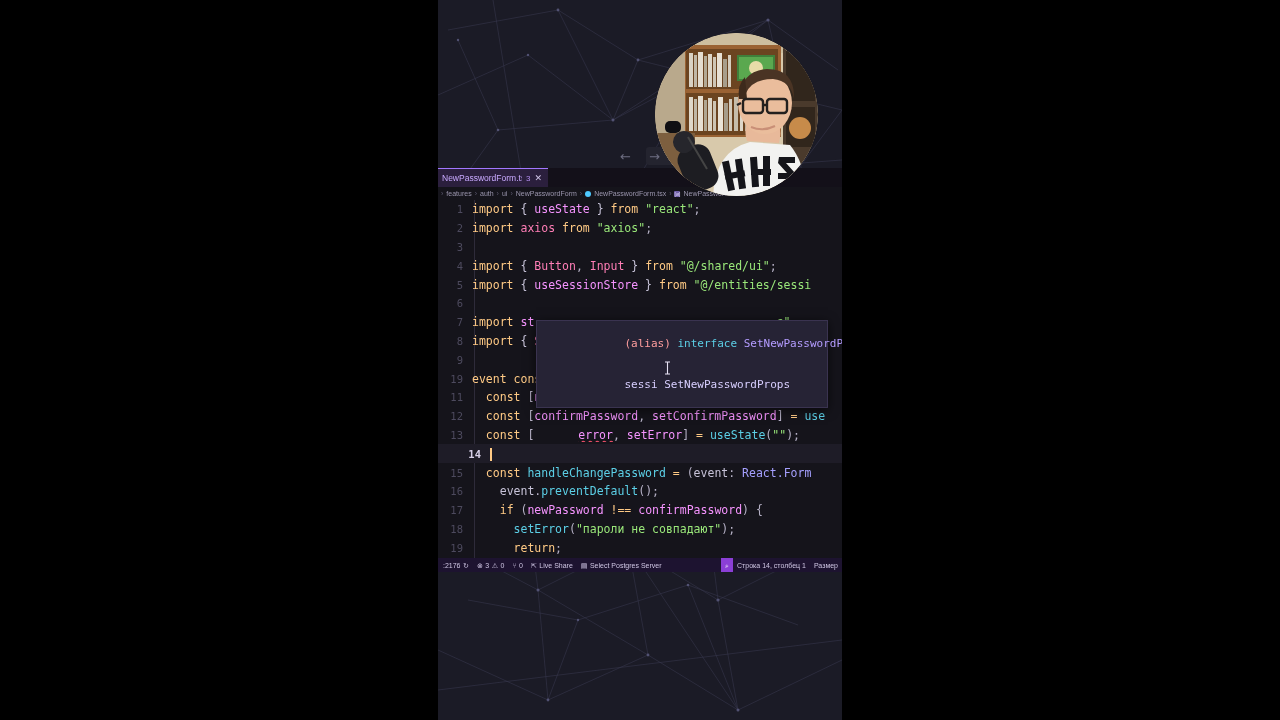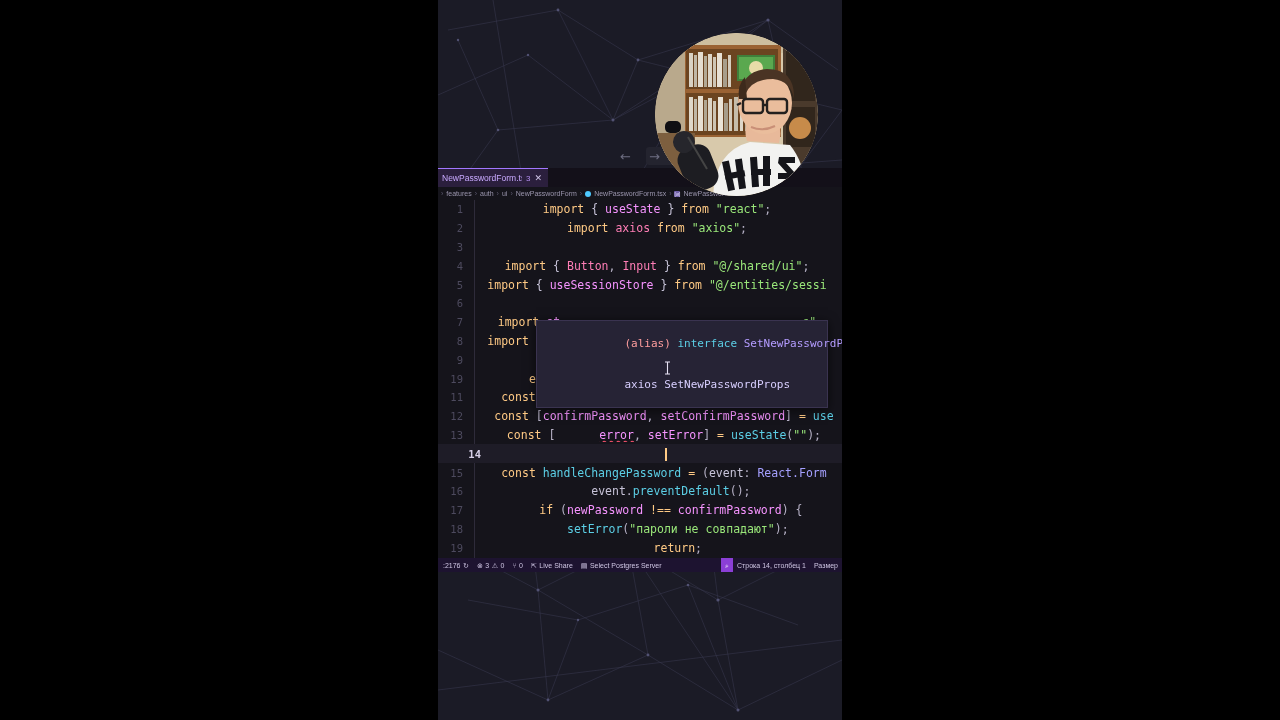--- a/index.html
+++ b/index.html
@@ -86,21 +86,21 @@
     font-family:"DejaVu Sans Mono", monospace; font-size:11.5px;
     white-space:pre;
   }
   .code-line.current { background:#1e1c27; }
   .ln {
     width:34px; flex:0 0 34px; text-align:right; padding-right:9px;
     color:#4d4a5e; font-size:10.5px;
     font-family:"DejaVu Sans Mono", monospace;
   }
   .code-line.current .ln { color:#d7d0e8; font-weight:bold;margin-left:18px; }
-  .code-text { position:relative; flex:1 1 auto; overflow:hidden;text-align:center; }
+  .code-text { position:relative; flex:1 1 auto; overflow:hidden; }
 
   
   .guide {
     position:absolute; left:36px; top:0; bottom:0; width:1px;
     background:#2e2b3a;
   }
 
   
   .kw      { color:#ffca85; }   
   .ident   { color:#c7c3d8; }
@@ -308,21 +308,21 @@
             <div class="code-line"><span class="ln">17</span><span class="code-text"><span class="punct">    </span><span class="kw">if </span><span class="punct">(</span><span class="varname">newPassword</span><span class="op"> !== </span><span class="varname">confirmPassword</span><span class="punct">) {</span></span></div>
             <div class="code-line"><span class="ln">18</span><span class="code-text"><span class="punct">      </span><span class="fn">setError</span><span class="punct">(</span><span class="str">"пароли не совпадают"</span><span class="punct">);</span></span></div>
             <div class="code-line"><span class="ln">19</span><span class="code-text"><span class="punct">      </span><span class="kw">return</span><span class="punct">;</span></span></div>
           </div>
 
         <div id="hover-tip">
           <div class="tip-row">
             <span class="tip-alias">(alias)</span><span> </span><span class="tip-kw">interface</span><span> </span><span class="tip-type">SetNewPasswordProps</span>
           </div>
           <div class="tip-row">
-            <span class="tip-imp">axios SetNewPasswordProps</span>
+            <span class="tip-imp">sessi SetNewPasswordProps</span>
           </div>
         </div>
 
         <div id="mouse-cursor">
           <svg width="7" height="14" viewBox="0 0 7 14">
             <path d="M1 1 H6 M3.5 1 V13 M1 13 H6" stroke="#e8e3f5" stroke-width="1.1" fill="none"></path>
           </svg>
         </div>
       </div>
 

